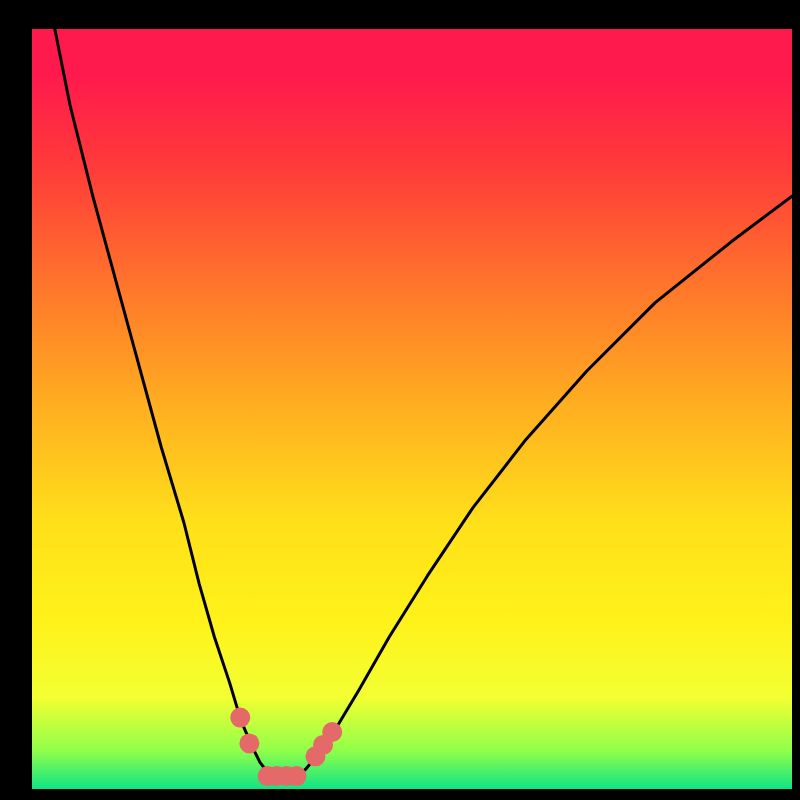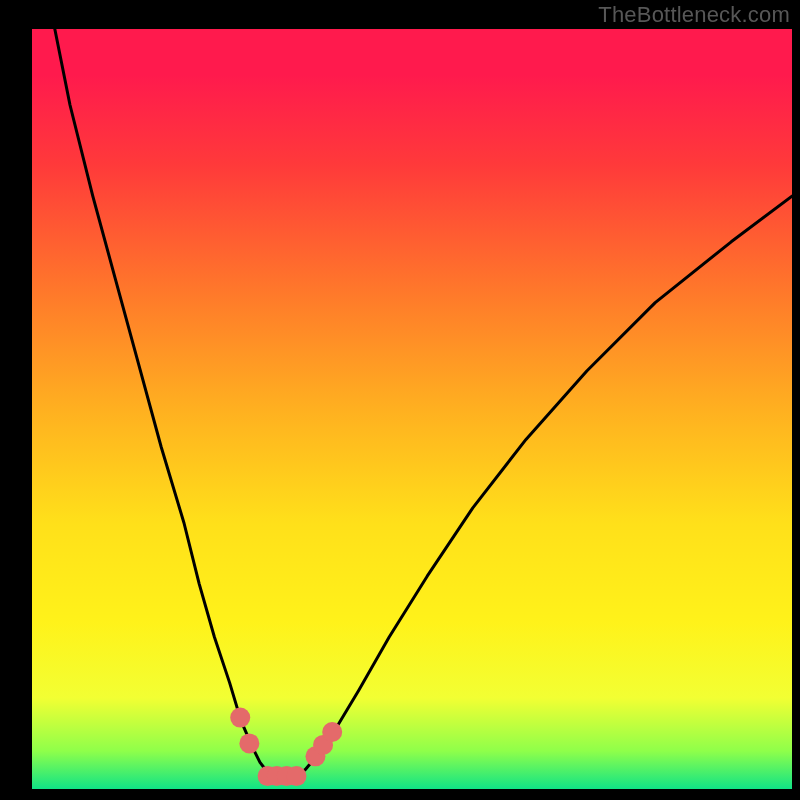--- a/index.html
+++ b/index.html
@@ -57,14 +57,13 @@
         <circle cx="217.36" cy="714.40" r="10" fill="#e46a6a"></circle>
         <circle cx="235.60" cy="747.08" r="10" fill="#e46a6a"></circle>
         <circle cx="244.72" cy="747.08" r="10" fill="#e46a6a"></circle>
         <circle cx="254.60" cy="747.08" r="10" fill="#e46a6a"></circle>
         <circle cx="264.48" cy="747.08" r="10" fill="#e46a6a"></circle>
         <circle cx="283.48" cy="727.32" r="10" fill="#e46a6a"></circle>
         <circle cx="291.08" cy="715.92" r="10" fill="#e46a6a"></circle>
         <circle cx="300.20" cy="703.00" r="10" fill="#e46a6a"></circle>
       </svg>
   </div>
-  <div class="watermark">TheBottleneck.com</div>
 </div>
 
 </body></html>

